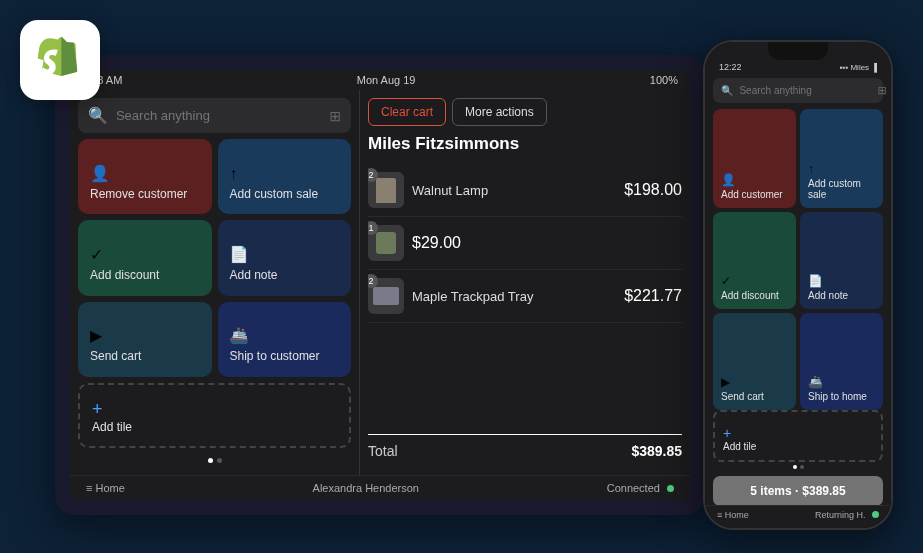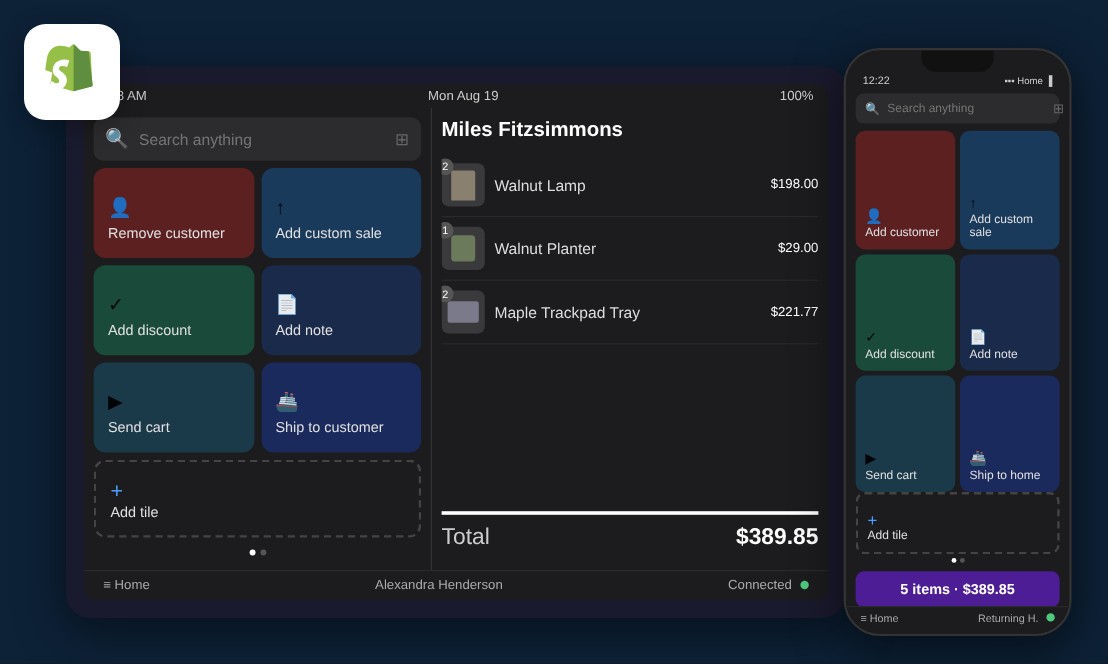--- a/index.html
+++ b/index.html
@@ -238,31 +238,31 @@
       display: flex;
       align-items: center;
       justify-content: center;
     }
     .item-name {
       flex: 1;
       font-size: 13px;
       color: #ddd;
     }
     .item-price {
-      font-size: 11px;
+      font-size: 16px;
       color: #fff;
     }
 
     .order-total {
       display: flex;
       justify-content: space-between;
       padding: 8px 0;
-      font-size: 19px;
+      font-size: 14px;
       color: #ccc;
-      border-top: 3px solid #ffffff;
+      border-top: 1px solid #ffffff;
     }
     .order-total-amount { color: #fff; font-weight: 600; }
 
     .checkout-btn {
       background: #3478f6;
       color: #fff;
       border: none;
       border-radius: 8px;
       padding: 10px;
       font-size: 15px;
@@ -396,21 +396,21 @@
     .phone-pagination {
       display: flex;
       justify-content: center;
       gap: 3px;
       padding: 3px 0;
     }
     .phone-dot { width: 4px; height: 4px; border-radius: 50%; background: #555; }
     .phone-dot.active { background: #fff; }
 
     .phone-checkout {
-      background: #4c1d95;
+      background: #737373;
       color: #fff;
       border: none;
       border-radius: 7px;
       padding: 8px;
       font-size: 12px;
       font-weight: 600;
       width: 100%;
       cursor: pointer;
       margin-top: 4px;
     }
@@ -520,40 +520,43 @@
         </div>
 
         <div class="pagination-dots">
           <div class="dot active"></div>
           <div class="dot"></div>
         </div>
       </div>
 
       <div class="right-panel">
 
+        <div class="order-actions">
+          <button class="btn-outline-red">Clear cart</button>
+          <button class="btn-outline-white">More actions</button>
+        </div>
 
         <div class="customer-info">
           <div class="customer-name">Miles Fitzsimmons</div>
         </div>
 
         <div class="order-items">
           <div class="order-item">
             <div class="item-thumb">
               <div class="item-badge">2</div>
               <div class="lamp-shape"></div>
             </div>
             <div class="item-name">Walnut Lamp</div>
             <div class="item-price">$198.00</div>
           </div>
           <div class="order-item">
             <div class="item-thumb">
               <div class="item-badge">1</div>
               <div class="planter-shape"></div>
             </div>
-            <div class="item-name">Walnut Planter</div>
             <div class="item-price">$29.00</div>
           </div>
           <div class="order-item">
             <div class="item-thumb">
               <div class="item-badge">2</div>
               <div class="tray-shape"></div>
             </div>
             <div class="item-name">Maple Trackpad Tray</div>
             <div class="item-price">$221.77</div>
           </div>
@@ -580,21 +583,21 @@
     </div>
   </div>
 </div>
 
 <div class="phone">
   <div class="phone-notch"></div>
   <div class="phone-screen">
 
     <div class="phone-status">
       <span>12:22</span>
-      <span style="font-size:8px;">▪▪▪ Home ▐</span>
+      <span style="font-size:8px;">▪▪▪ Miles ▐</span>
     </div>
 
     <div class="phone-content">
 
       <div class="phone-search">
         <span style="font-size:10px;">🔍</span>
         <input type="text" style="font-size: 10px;" placeholder="Search anything">
         <span style="color:#666;font-size:11px;">⊞</span>
       </div>
 

